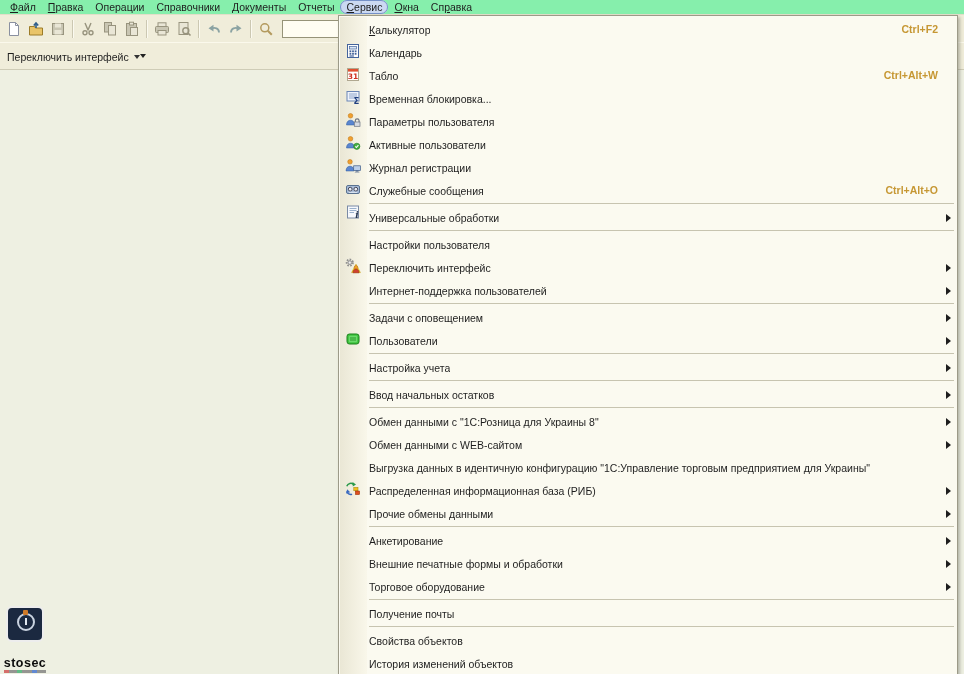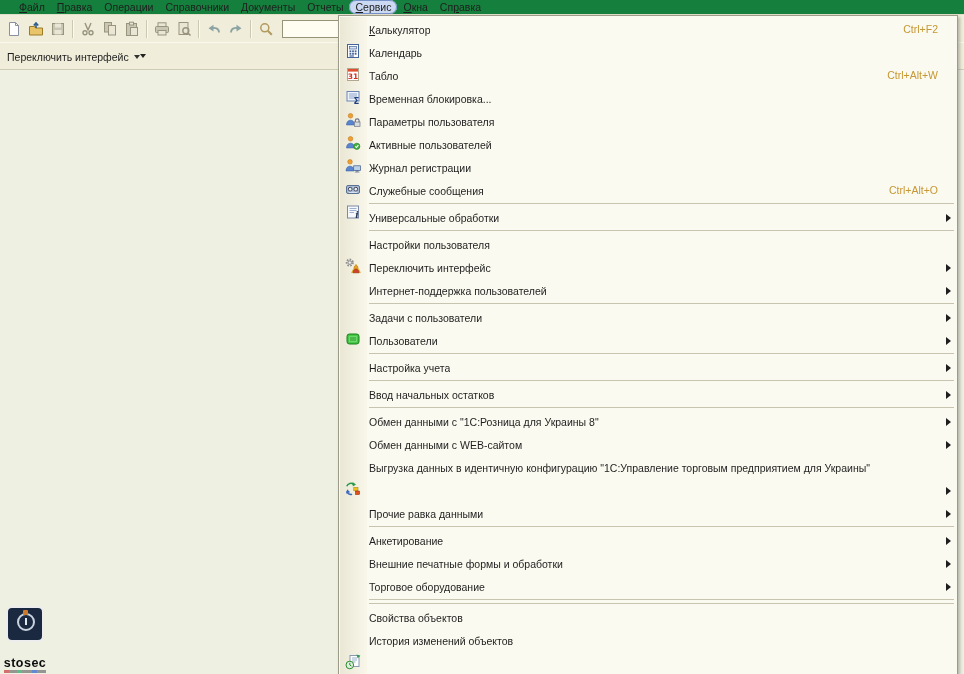--- a/index.html
+++ b/index.html
@@ -9,21 +9,21 @@
     background:#eef0e2;
     font-family:"Liberation Sans","DejaVu Sans",sans-serif;
     font-size:10.5px; color:#1e1e1e;
     -webkit-font-smoothing:antialiased;
   }
   u { text-decoration:underline; }
 
   
   .menubar {
     position:absolute; top:0; left:0; right:0; height:15px;
-    background:#15803d; display:flex; align-items:stretch; padding-left:13px;
+    background:#86efac; display:flex; align-items:stretch; padding-left:4px;
     border-bottom:1px solid #e2dfc9;
   }
   .mb-item { padding:1px 6px 0 6px; line-height:13px; white-space:nowrap; cursor:default; }
   .mb-item.selected { background:#cbd9f2; outline:1px solid #7591c8; outline-offset:-1px;border-radius:7px; }
 
   
   .toolbar1 {
     position:absolute; top:15px; left:0; right:0; height:27px;
     background:#f0edda; display:flex; align-items:center; padding-left:3px;
   }
@@ -79,21 +79,21 @@
     padding:2px 0; z-index:10;
   }
   .menu-popup .icon-strip {
     position:absolute; left:1px; top:1px; bottom:1px; width:27px;
     background:linear-gradient(to right,#eae7d5,#f9f7ea);
   }
   .menu-item { position:relative; height:23px; display:flex; align-items:center; padding-left:30px; padding-right:6px; cursor:default; }
   .menu-item .mi-icon { position:absolute; left:6px; top:3px; width:16px; height:16px;margin-top:22px; }
   .menu-item .mi-icon svg { display:block; }
   .mi-label { white-space:nowrap; overflow:hidden; }
-  .mi-shortcut { position:absolute; right:19px; top:0; line-height:23px; color:#c69733; }
+  .mi-shortcut { position:absolute; right:19px; top:0; line-height:23px; color:#c69733;font-weight:bold; }
   .mi-arrow {
     position:absolute; right:6px; top:7.5px; width:0; height:0;
     border-left:5px solid #1e1e1e; border-top:4px solid transparent; border-bottom:4px solid transparent;
   }
   .menu-sep { height:4px; position:relative; margin:0 3px 0 30px; }
   .menu-sep::after { content:''; position:absolute; top:1px; left:0; right:0; border-top:1px solid #c7c4b0; }
 </style>
 </head>
 <body>
 
@@ -301,21 +301,21 @@
     <div class="menu-item">
       <span class="mi-icon">
         <svg width="16" height="16" viewBox="0 0 16 16">
           <circle cx="5" cy="3.8" r="2.3" fill="#f0a030" stroke="#b87010" stroke-width=".5"></circle>
           <path d="M1 13c0-3.4 2-4.8 4-4.8s4 1.4 4 4.8z" fill="#5b86cf" stroke="#2f5a9e" stroke-width=".5"></path>
           <rect x="8.7" y="7.8" width="6.8" height="4.8" fill="#bcd0ea" stroke="#3c5a86" stroke-width=".7"></rect>
           <rect x="10.8" y="12.6" width="2.6" height="1" fill="#3c5a86"></rect>
           <rect x="9.8" y="13.6" width="4.6" height="1" fill="#8c97a8"></rect>
         </svg>
       </span>
-      <span class="mi-label">Активные пользователей</span>
+      <span class="mi-label">Активные пользователи</span>
     </div>
     <div class="menu-item">
       <span class="mi-icon">
         <svg width="16" height="16" viewBox="0 0 16 16">
           <rect x="1.5" y="4.5" width="13" height="8" rx="1.5" fill="#a8bcd8" stroke="#5a7290"></rect>
           <circle cx="5.2" cy="8.2" r="1.9" fill="#e8eef6" stroke="#445"></circle>
           <circle cx="10.8" cy="8.2" r="1.9" fill="#e8eef6" stroke="#445"></circle>
           <rect x="4" y="10.8" width="8" height="1.2" fill="#d8e2f0"></rect>
         </svg>
       </span>
@@ -361,21 +361,21 @@
     </div>
     <div class="menu-sep"></div>
     <div class="menu-item">
       <span class="mi-icon">
         <svg width="16" height="16" viewBox="0 0 16 16">
           <rect x="2" y="3" width="12" height="10" rx="2.4" fill="#3ec43e" stroke="#1a801a"></rect>
           <rect x="3.8" y="4.8" width="8.4" height="6.4" rx="1" fill="#79e079" opacity=".75"></rect>
           <path d="M5 7h6M5 9h6" stroke="#2a9a2a"></path>
         </svg>
       </span>
-      <span class="mi-label">Задачи с пользователи</span>
+      <span class="mi-label">Задачи с оповещением</span>
       <span class="mi-arrow"></span>
     </div>
     <div class="menu-item">
       <span class="mi-label">Пользователи</span>
       <span class="mi-arrow"></span>
     </div>
     <div class="menu-sep"></div>
     <div class="menu-item">
       <span class="mi-label">Настройка учета</span>
       <span class="mi-arrow"></span>
@@ -401,40 +401,44 @@
           <polygon points="7.6,1 11,3.4 7.8,5.6" fill="#2a9a4a"></polygon>
           <path d="M7 13.2c-2 1.2-5-.8-5-3" fill="none" stroke="#3a6ac0" stroke-width="1.5"></path>
           <polygon points="2.2,8.2 1,12.4 5.2,11.2" fill="#3a6ac0"></polygon>
           <rect x="8.8" y="6.4" width="4.2" height="3.4" fill="#f0c020" stroke="#a08000" stroke-width=".5"></rect>
           <rect x="10.4" y="10" width="4.2" height="3.6" fill="#e05020" stroke="#902800" stroke-width=".5"></rect>
         </svg>
       </span>
       <span class="mi-label">Выгрузка данных в идентичную конфигурацию "1С:Управление торговым предприятием для Украины"</span>
     </div>
     <div class="menu-item">
-      <span class="mi-arrow"></span>
-    </div>
-    <div class="menu-item">
-      <span class="mi-label">Прочие равка данными</span>
+      <span class="mi-label">Распределенная информационная база (РИБ)</span>
+      <span class="mi-arrow"></span>
+    </div>
+    <div class="menu-item">
+      <span class="mi-label">Прочие обмены данными</span>
       <span class="mi-arrow"></span>
     </div>
     <div class="menu-sep"></div>
     <div class="menu-item">
       <span class="mi-label">Анкетирование</span>
       <span class="mi-arrow"></span>
     </div>
     <div class="menu-item">
       <span class="mi-label">Внешние печатные формы и обработки</span>
       <span class="mi-arrow"></span>
     </div>
     <div class="menu-item">
       <span class="mi-label">Торговое оборудование</span>
       <span class="mi-arrow"></span>
     </div>
     <div class="menu-sep"></div>
+    <div class="menu-item">
+      <span class="mi-label">Получение почты</span>
+    </div>
     <div class="menu-sep"></div>
     <div class="menu-item">
       <span class="mi-label">Свойства объектов</span>
     </div>
     <div class="menu-item">
       <span class="mi-icon">
         <svg width="16" height="16" viewBox="0 0 16 16">
           <rect x="5" y="1.5" width="9" height="11" fill="#fff" stroke="#8a9ab0"></rect>
           <path d="M7 4h5M7 6h5M7 8h3.5" stroke="#9ab0cc"></path>
           <polygon points="11.5,0.6 15.4,1.8 12.6,4.2" fill="#2a9a4a"></polygon>

